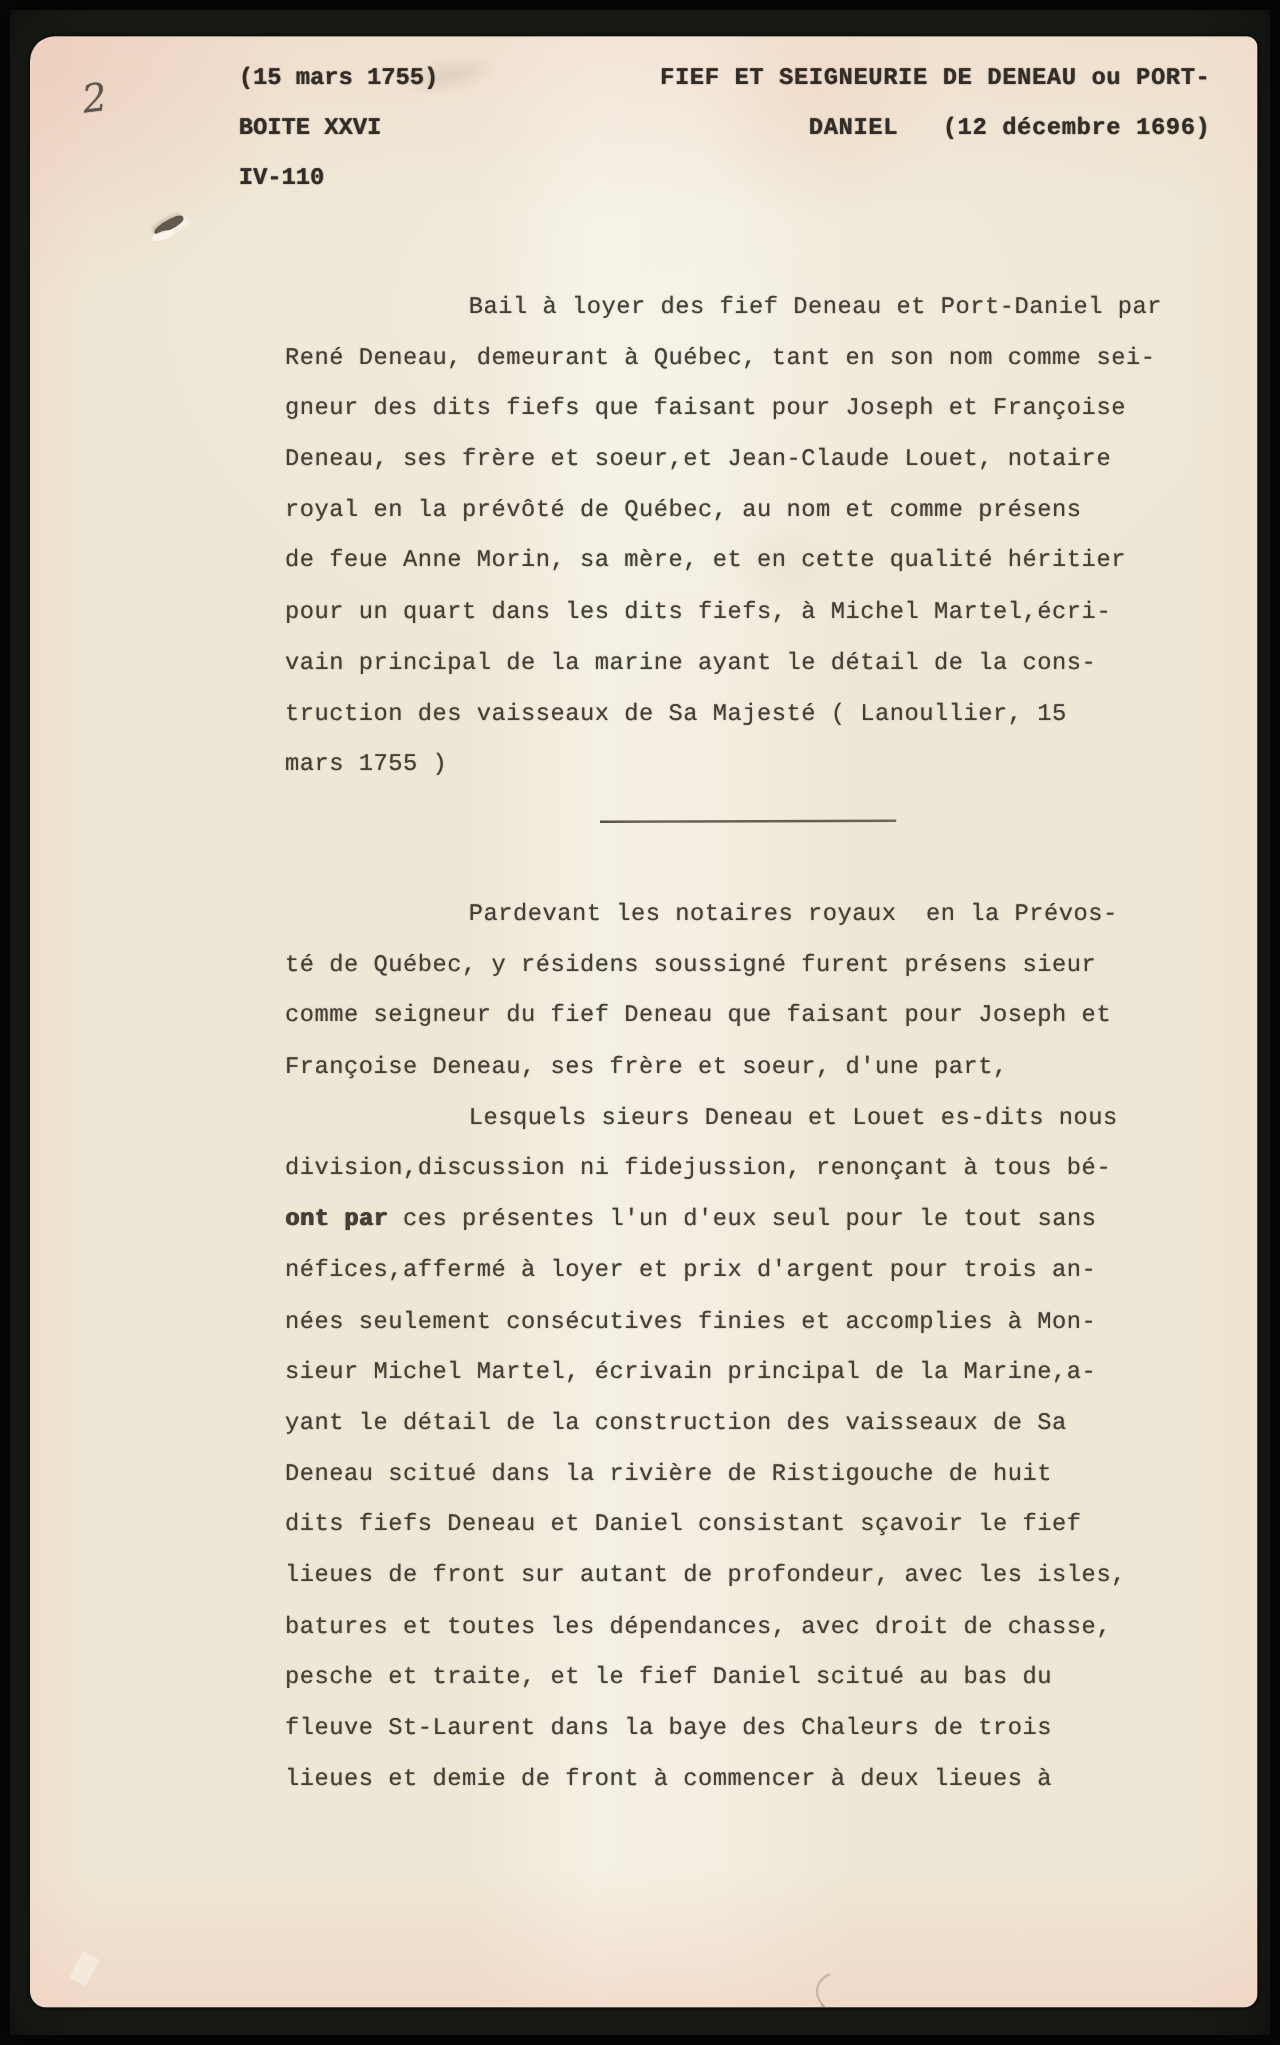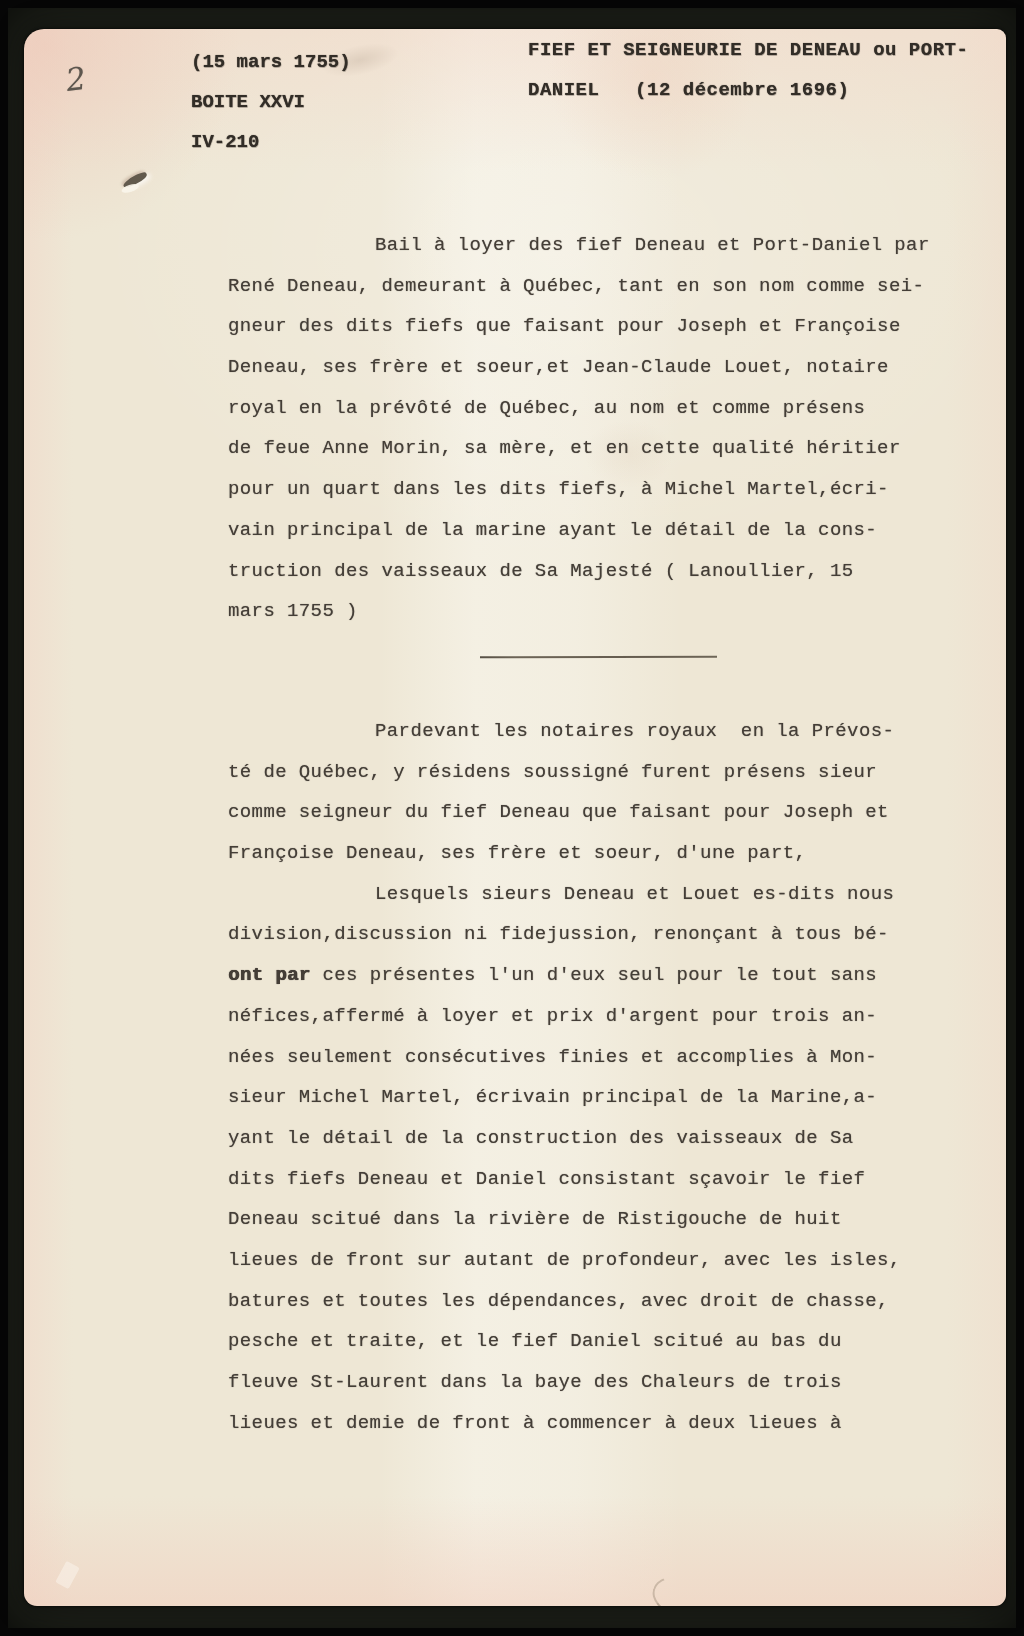--- a/index.html
+++ b/index.html
@@ -27,21 +27,21 @@
     overflow:hidden; color:#443e37;
   }
   .typed { font-size:19px; letter-spacing:0.4px; text-shadow:0 0 1px rgba(68,62,55,0.65); }
   .line { height:40.7px; line-height:40.7px; white-space:pre; }
   .line.indent { padding-left:147px; }
   .line b { font-weight:bold; text-shadow:0.7px 0 0 currentColor, 0 0 1px rgba(55,48,40,0.8); }
   .hdr { position:absolute; font-weight:bold; color:#322d27;
          text-shadow:0 0 1px rgba(50,45,38,0.8), 0.5px 0.5px 0 rgba(50,45,38,0.25);margin-left:48px; }
   .hdr .line { height:40px; line-height:40px; }
   .hdr-left  { left:119px; top:13px; letter-spacing:0; }
-  .hdr-right { left:456px; top:1px; letter-spacing:0.5px; }
+  .hdr-right { left:456px; top:13px; letter-spacing:0.5px;text-align:right; }
   .hw-2 {
     position:absolute; left:42px; top:32px;
     font-family:"DejaVu Serif", serif; font-style:italic;
     font-size:31px; color:#5d564e; transform:rotate(-7deg);
     text-shadow:0 0 1px rgba(93,86,78,0.4);
   }
   .para { position:absolute; left:204px; }
   #para1 { top:196px; }
   #body2 { top:682px; }
   .rule {
@@ -87,21 +87,21 @@
 
     <div class="hw-2">2</div>
 
     <div class="smudge-header"></div>
     <div class="stain-mid"></div>
     <div class="tear"></div>
 
     <div class="hdr hdr-left typed">
       <div class="line">(15 mars 1755)</div>
       <div class="line">BOITE XXVI</div>
-      <div class="line">IV-210</div>
+      <div class="line">IV-110</div>
     </div>
 
     <div class="hdr hdr-right typed">
       <div class="line">FIEF ET SEIGNEURIE DE DENEAU ou PORT-</div>
       <div class="line">DANIEL   (12 décembre 1696)</div>
     </div>
 
     <div class="para typed" id="para1">
         <div class="line indent">Bail à loyer des fief Deneau et Port-Daniel par</div>
         <div class="line">René Deneau, demeurant à Québec, tant en son nom comme sei-</div>
@@ -122,22 +122,22 @@
         <div class="line">té de Québec, y résidens soussigné furent présens sieur</div>
         <div class="line">comme seigneur du fief Deneau que faisant pour Joseph et</div>
         <div class="line">Françoise Deneau, ses frère et soeur, d'une part,</div>
         <div class="line indent">Lesquels sieurs Deneau et Louet es-dits nous</div>
         <div class="line">division,discussion ni fidejussion, renonçant à tous bé-</div>
         <div class="line"><b>ont par</b> ces présentes l'un d'eux seul pour le tout sans</div>
         <div class="line">néfices,affermé à loyer et prix d'argent pour trois an-</div>
         <div class="line">nées seulement consécutives finies et accomplies à Mon-</div>
         <div class="line">sieur Michel Martel, écrivain principal de la Marine,a-</div>
         <div class="line">yant le détail de la construction des vaisseaux de Sa</div>
+        <div class="line">Deneau scitué dans la rivière de Ristigouche de huit</div>
         <div class="line">dits fiefs Deneau et Daniel consistant sçavoir le fief</div>
-        <div class="line">Deneau scitué dans la rivière de Ristigouche de huit</div>
         <div class="line">lieues de front sur autant de profondeur, avec les isles,</div>
         <div class="line">batures et toutes les dépendances, avec droit de chasse,</div>
         <div class="line">pesche et traite, et le fief Daniel scitué au bas du</div>
         <div class="line">fleuve St-Laurent dans la baye des Chaleurs de trois</div>
         <div class="line">lieues et demie de front à commencer à deux lieues à</div>
       </div>
 
     <div class="curl-bottom"></div>
     <div class="corner-flick"></div>
   </div>

